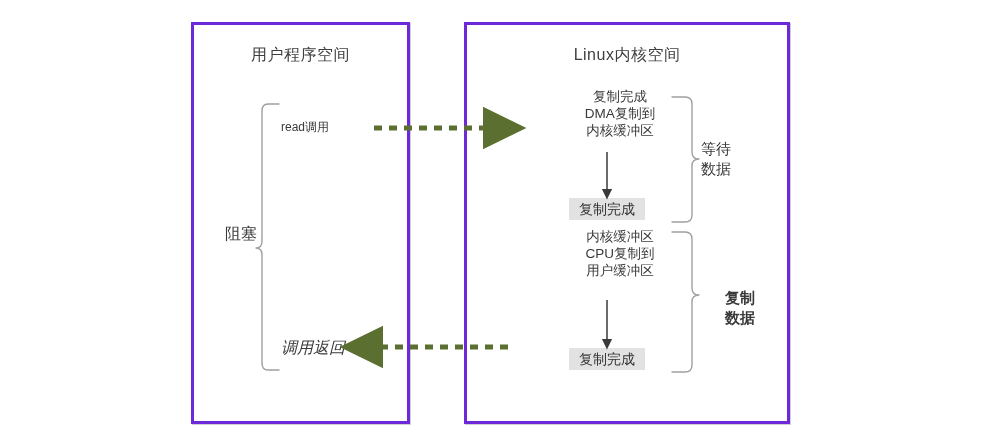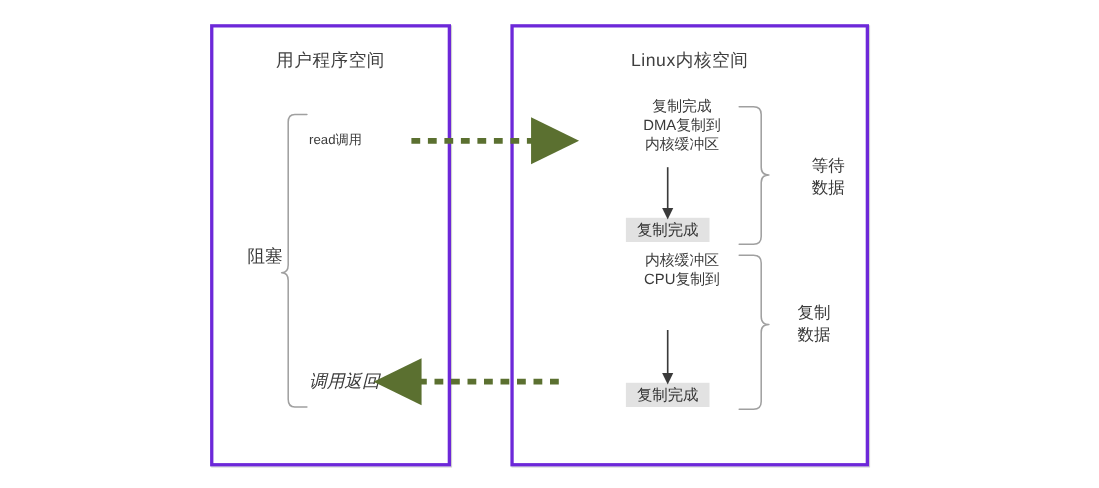--- a/index.html
+++ b/index.html
@@ -84,22 +84,22 @@
 
   
   .brace-label {
     position: absolute;
     text-align: center;
     font-size: 15px;
     line-height: 20px;
     color: #3a3a3a;
     white-space: nowrap;
   }
-  #blabel-wait { left: 725px; top: 141px; width: 56px; }
-  #blabel-copy { left: 712px; top: 275px; width: 56px; }
+  #blabel-wait { left: 688px; top: 141px; width: 56px; font-family: Liberation Mono, monospace; }
+  #blabel-copy { left: 712px; top: 288px; width: 56px; font-weight: bold; }
 
   svg.overlay {
     position: absolute;
     left: 0; top: 0;
     width: 999px;
     height: 444px;
     pointer-events: none;
   }
 </style>
 </head>
@@ -123,20 +123,21 @@
     <div>复制完成</div>
     <div>DMA复制到</div>
     <div>内核缓冲区</div>
   </div>
 
   <div class="chip" id="chip-1">复制完成</div>
 
   <div class="kblock" id="kblock-2">
     <div>内核缓冲区</div>
     <div>CPU复制到</div>
+    <div>用户缓冲区</div>
   </div>
 
   <div class="chip" id="chip-2">复制完成</div>
 
   <div class="brace-label" id="blabel-wait">
     <div>等待</div>
     <div>数据</div>
   </div>
   <div class="brace-label" id="blabel-copy">
     <div>复制</div>

